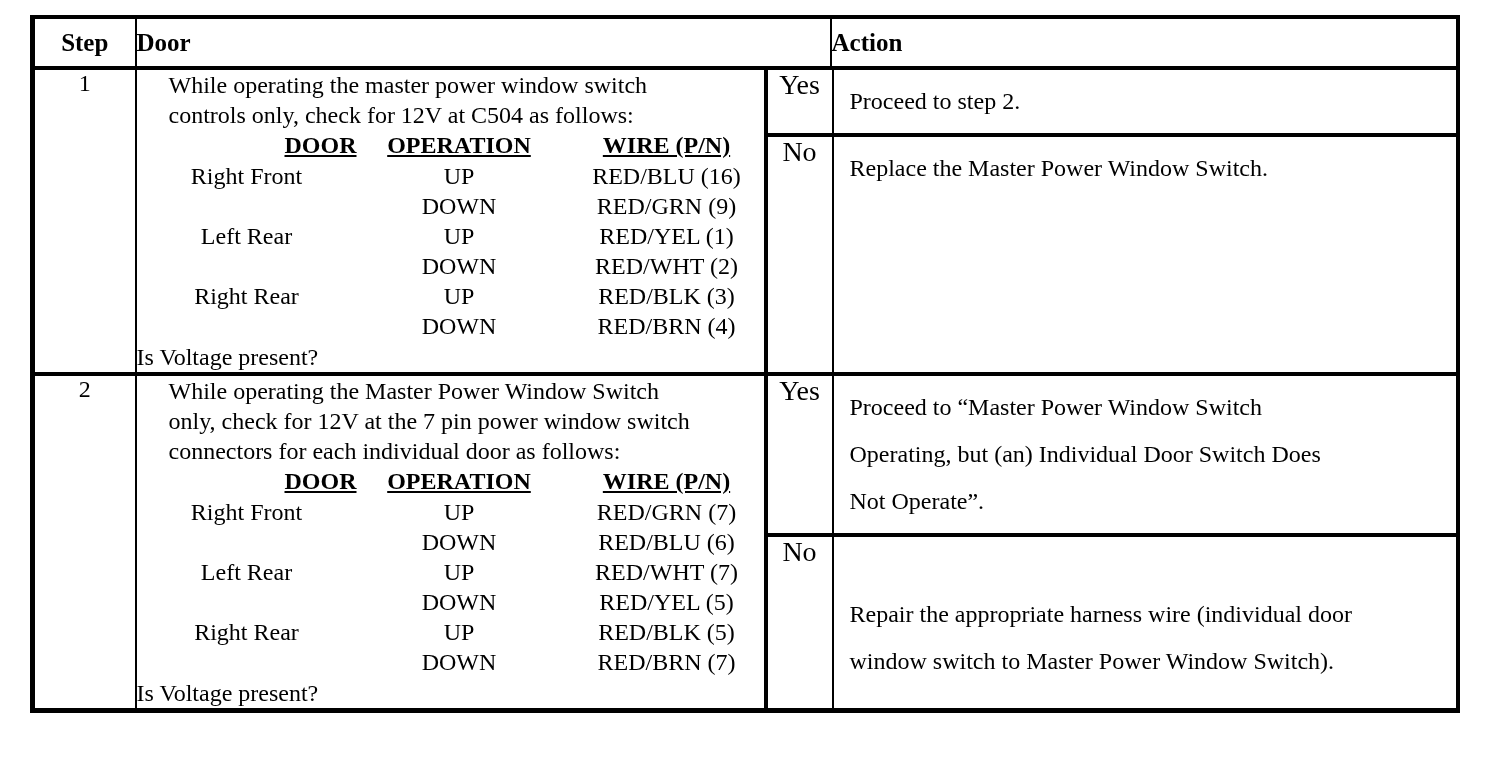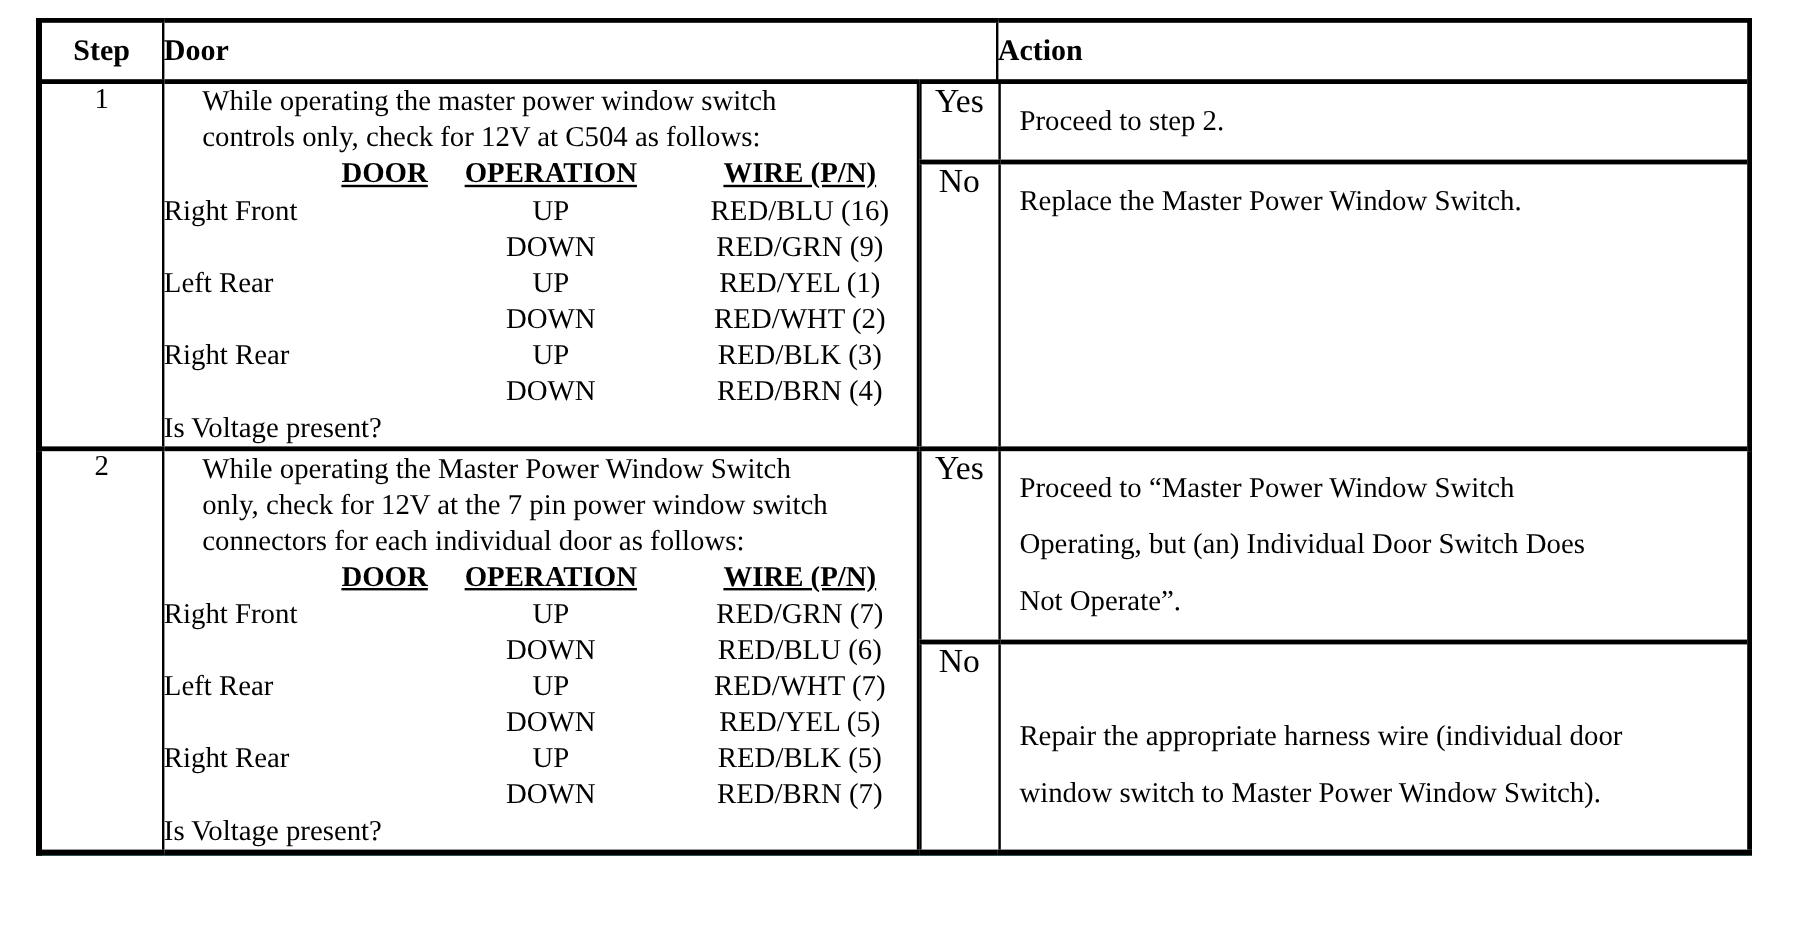--- a/index.html
+++ b/index.html
@@ -25,21 +25,22 @@
 
   
   .diag-table {
     position: absolute;
     left: 30px;
     top: 15px;
     width: 1425px;
     height: 660px;
     border-collapse: collapse;
     table-layout: fixed;
-    background: #14b8a6;
+    background: #c2410c;
+    border-radius: 26px;
   }
   .diag-table td {
     border: 2px solid #000;
     vertical-align: top;
     padding: 0;
     background: #fff;
   }
 
   
   .diag-table {
@@ -95,20 +96,21 @@
     border-collapse: collapse;
     margin: 0;
     table-layout: fixed;
   }
   .wire-table td, .wire-table th {
     border: none;
     padding: 0;
     font-size: 24px;
     line-height: 30px;
     white-space: nowrap;
+    text-align: center;
   }
   .wire-table th {
     font-weight: bold;
     text-decoration: underline;
     padding-bottom: 1px;
   }
   .wt-door   { width: 200px; text-align: left;   padding-left: 16px; }
   .wt-op     { width: 205px; text-align: center; }
   .wt-wire   { width: 210px; text-align: center; }
   .wire-table th.wt-door { text-align: right; padding-left: 20px; }

